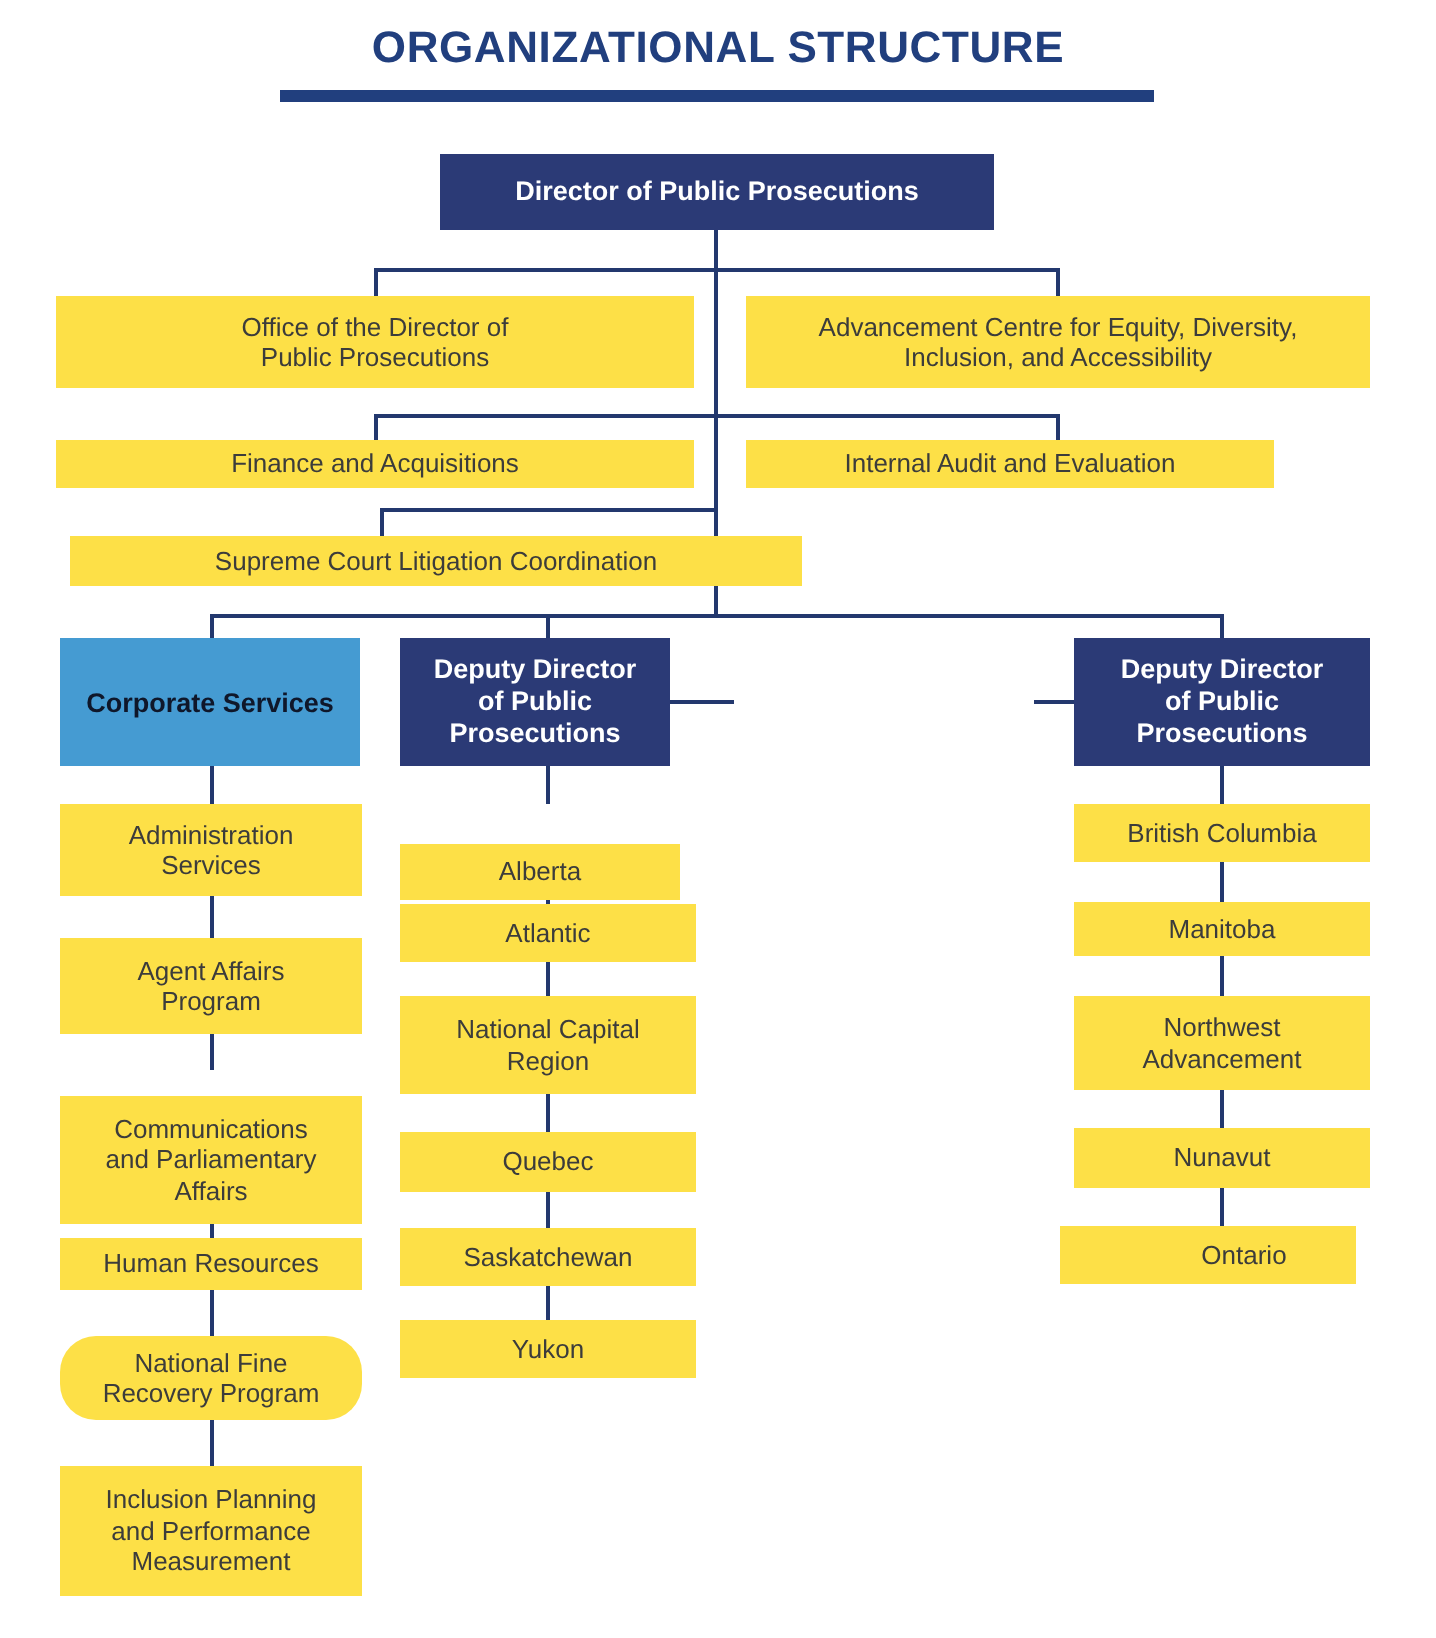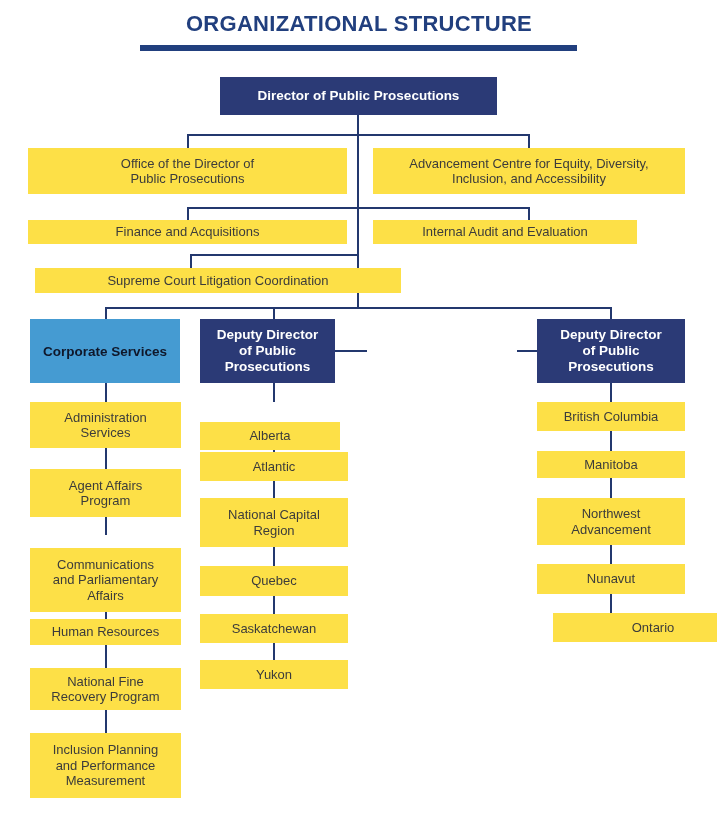--- a/index.html
+++ b/index.html
@@ -79,21 +79,21 @@
   <div class="vline" style="left:105px;top:710px;height:23px;"></div>
 
   <div class="box gray" style="left:30px;top:402px;width:151px;height:46px;">Administration
 Services</div>
   <div class="box gray" style="left:30px;top:469px;width:151px;height:48px;">Agent Affairs
 Program</div>
   <div class="box gray" style="left:30px;top:535px;width:151px;height:64px;margin-top:13px;">Communications
 and Parliamentary
 Affairs</div>
   <div class="box gray" style="left:30px;top:619px;width:151px;height:26px;">Human Resources</div>
-  <div class="box gray" style="left:30px;top:668px;width:151px;height:42px;">National Fine
+  <div class="box gray" style="left:30px;top:668px;width:151px;height:42px;border-radius:18px;">National Fine
 Recovery Program</div>
   <div class="box gray" style="left:30px;top:733px;width:151px;height:65px;">Inclusion Planning
 and Performance
 Measurement</div>
 
   <div class="vline" style="left:273px;top:383px;height:19px;"></div>
   <div class="vline" style="left:273px;top:430px;height:22px;"></div>
   <div class="vline" style="left:273px;top:481px;height:17px;"></div>
   <div class="vline" style="left:273px;top:547px;height:19px;"></div>
   <div class="vline" style="left:273px;top:596px;height:18px;"></div>
@@ -111,15 +111,15 @@
   <div class="vline" style="left:610px;top:431px;height:20px;"></div>
   <div class="vline" style="left:610px;top:478px;height:20px;"></div>
   <div class="vline" style="left:610px;top:545px;height:19px;"></div>
   <div class="vline" style="left:610px;top:594px;height:19px;"></div>
 
   <div class="box gray" style="left:537px;top:402px;width:148px;height:29px;">British Columbia</div>
   <div class="box gray" style="left:537px;top:451px;width:148px;height:27px;">Manitoba</div>
   <div class="box gray" style="left:537px;top:498px;width:148px;height:47px;">Northwest
 Advancement</div>
   <div class="box gray" style="left:537px;top:564px;width:148px;height:30px;">Nunavut</div>
-  <div class="box gray" style="left:553px;top:613px;width:164px;height:29px;padding-left:36px;">Ontario</div>
+  <div class="box gray" style="left:530px;top:613px;width:148px;height:29px;padding-left:36px;">Ontario</div>
 
 </div>
 
 </body></html>

